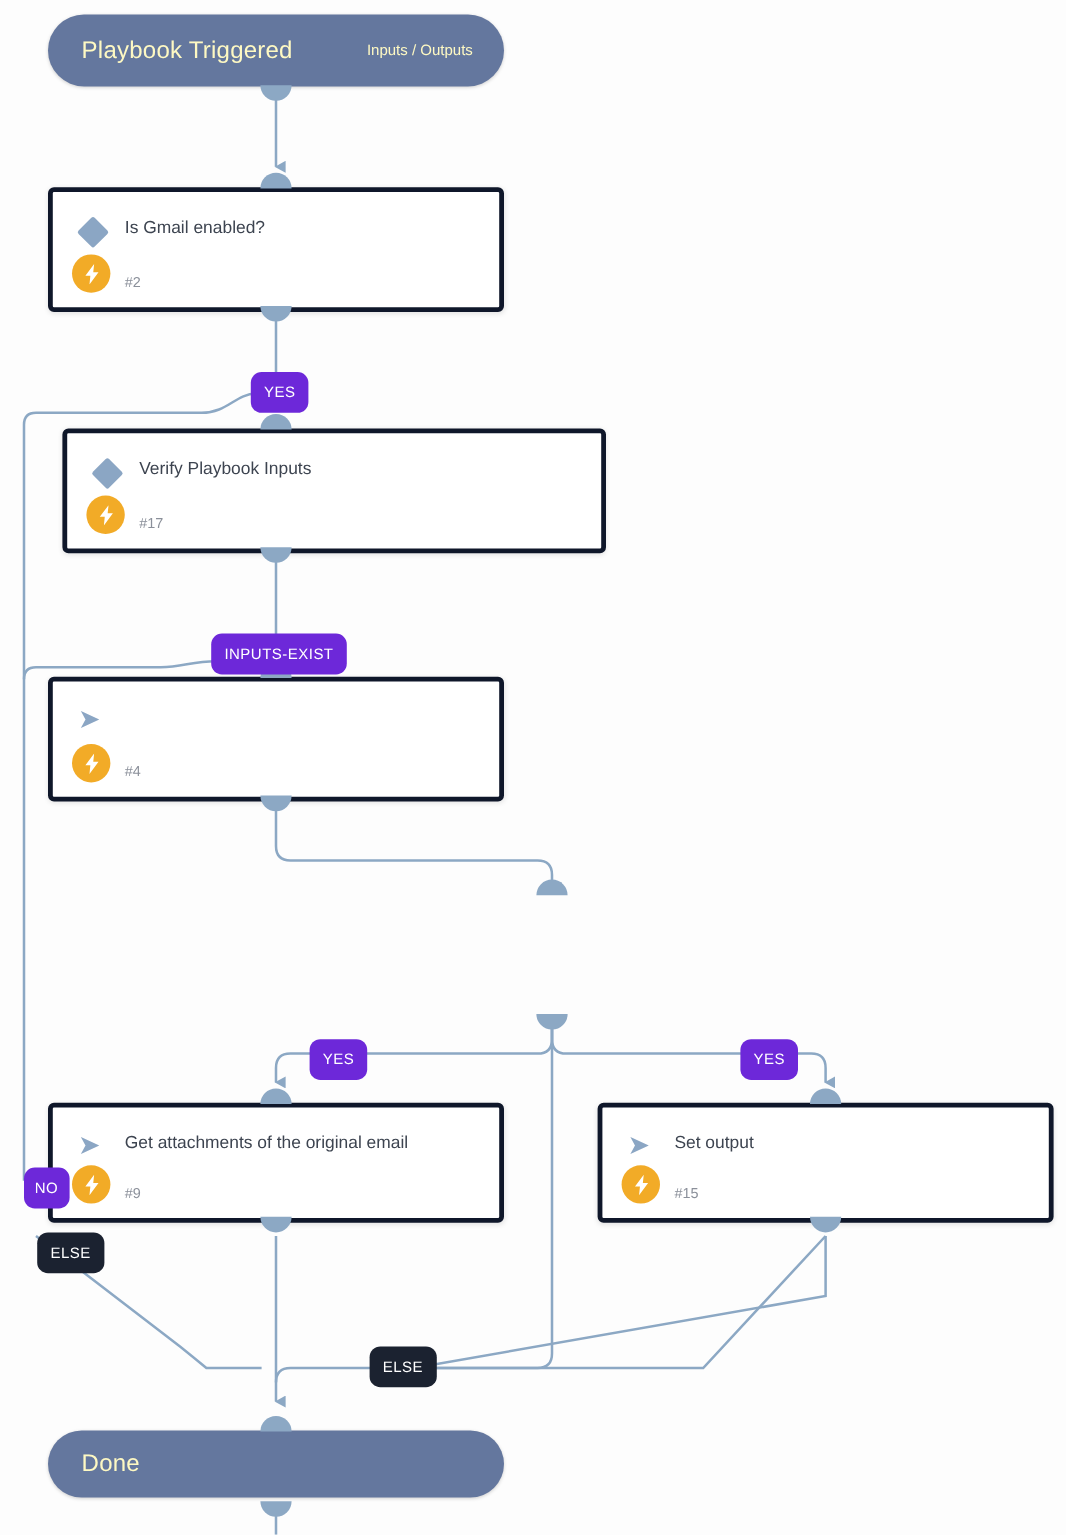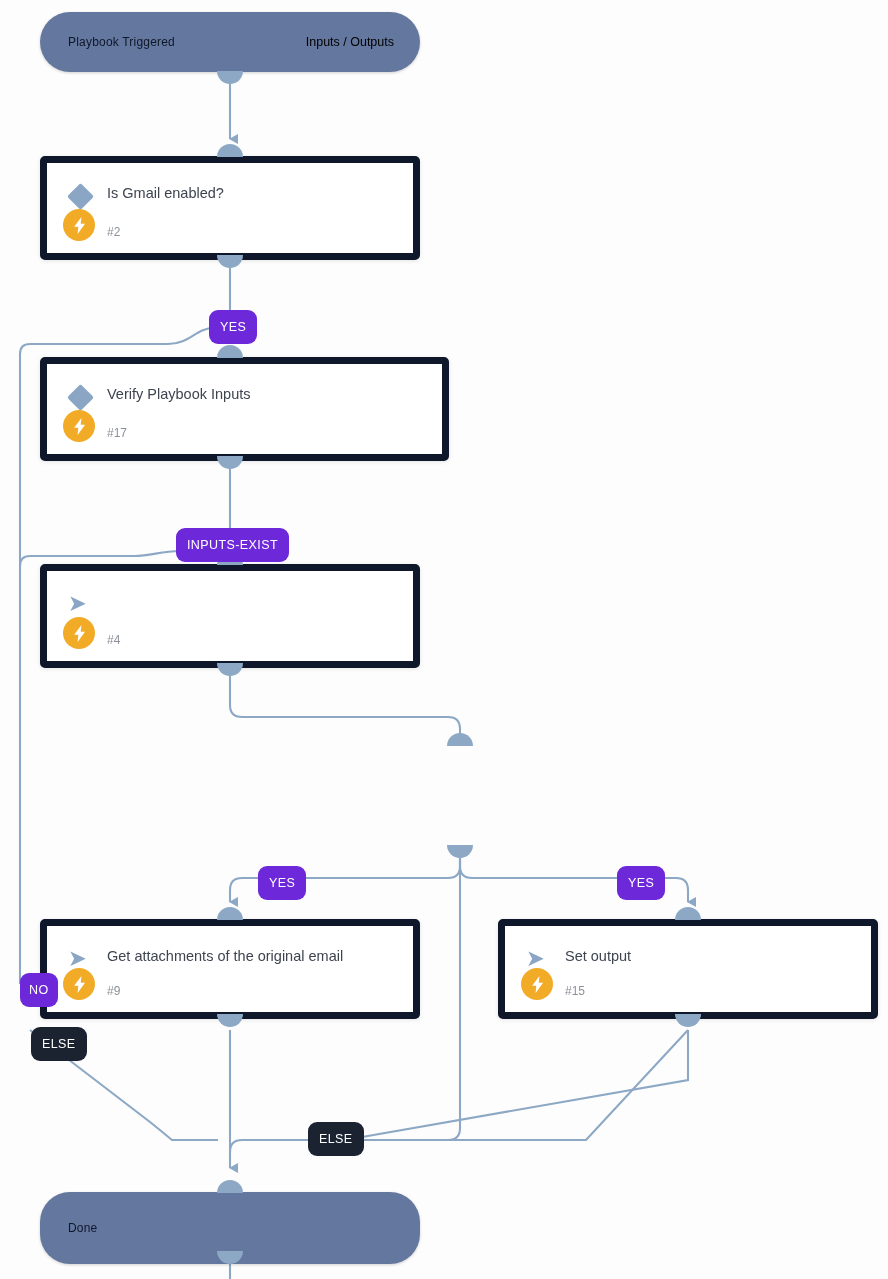--- a/index.html
+++ b/index.html
@@ -16,31 +16,31 @@
   
   .term {
     position: absolute;
     background: #64779e;
     border-radius: 30px;
     display: flex; align-items: center;
     box-shadow: 0 1px 3px rgba(0,0,0,.18);
     z-index: 6;
   }
   .term-title {
-    color: #0f172a; font-size: 12px; margin-left: 28px; letter-spacing: .2px;
+    color: #fef9c3; font-size: 20px; margin-left: 28px; letter-spacing: .2px;
   }
   .term-sub {
-    color: #000000; font-size: 12.5px; position: absolute; right: 26px;
+    color: #fef9c3; font-size: 12.5px; position: absolute; right: 26px;
   }
 
   
   .card {
     position: absolute;
     background: #ffffff;
-    border: 7px solid #0f172a;
+    border: 4px solid #0f172a;
     border-radius: 5px;
     box-shadow: 0 1px 4px rgba(0,0,0,.10);
     z-index: 6;
   }
   .card-title {
     position: absolute; left: 60px; top: 20px; right: 18px;
     font-size: 14.5px; color: #3d4450; line-height: 1.48;
   }
   .card-num {
     position: absolute; left: 60px; bottom: 14px;
@@ -142,21 +142,21 @@
           <path d="M6.6 0 L0.6 8 H4 L3.4 14 L9.6 5.6 H6 Z" fill="#fff"></path>
         </svg>
     </div>
     <div class="card-num">#2</div>
   </div>
   <div class="port out" style="left:217px; top:255px;"></div>
 
   <div class="badge blue" style="left:209px; top:310px;">YES</div>
 
   <div class="port in" style="left:217px; top:345px;"></div>
-  <div class="card" style="left:40px; top:357px; width:409px; height:104px;">
+  <div class="card" style="left:52px; top:357px; width:453px; height:104px;">
     <div class="ico diamond"></div>
     <div class="card-title">Verify Playbook Inputs</div>
     <div class="bolt">
       <svg viewBox="0 0 10 14" xmlns="http://www.w3.org/2000/svg">
           <path d="M6.6 0 L0.6 8 H4 L3.4 14 L9.6 5.6 H6 Z" fill="#fff"></path>
         </svg>
     </div>
     <div class="card-num">#17</div>
   </div>
   <div class="port out" style="left:217px; top:456px;"></div>
@@ -206,18 +206,18 @@
     <div class="card-num">#15</div>
   </div>
   <div class="port out" style="left:675px; top:1014px;"></div>
 
   <div class="badge blue" style="left:4px; top:973px; padding:0 9px;margin-left:16px;">NO</div>
   <div class="badge dark" style="left:17px; top:1027px;">ELSE</div>
 
   <div class="badge dark" style="left:294px; top:1122px;">ELSE</div>
 
   <div class="port in" style="left:217px; top:1180px;"></div>
-  <div class="term" style="left:40px; top:1192px; width:380px; height:72px;">
+  <div class="term" style="left:40px; top:1192px; width:380px; height:56px;">
     <span class="term-title">Done</span>
   </div>
   <div class="port out" style="left:217px; top:1251px;"></div>
 
 </div>
 
 </body></html>

